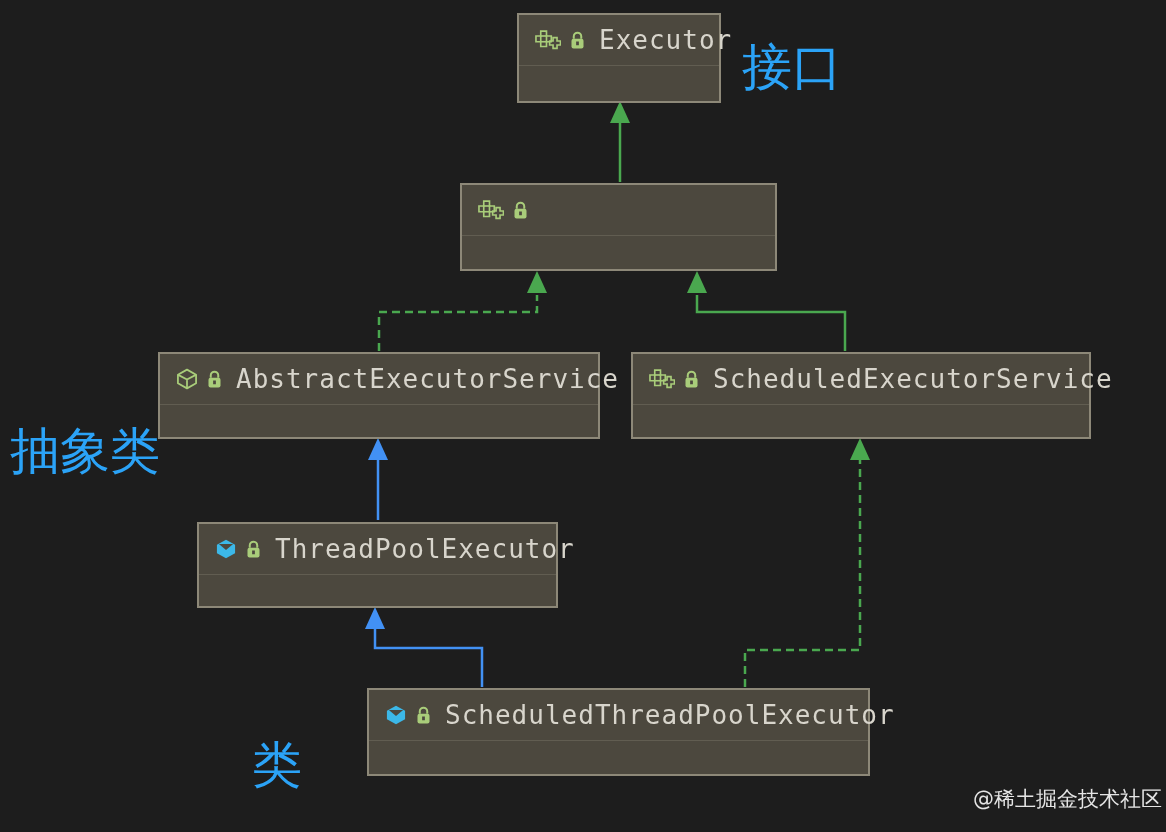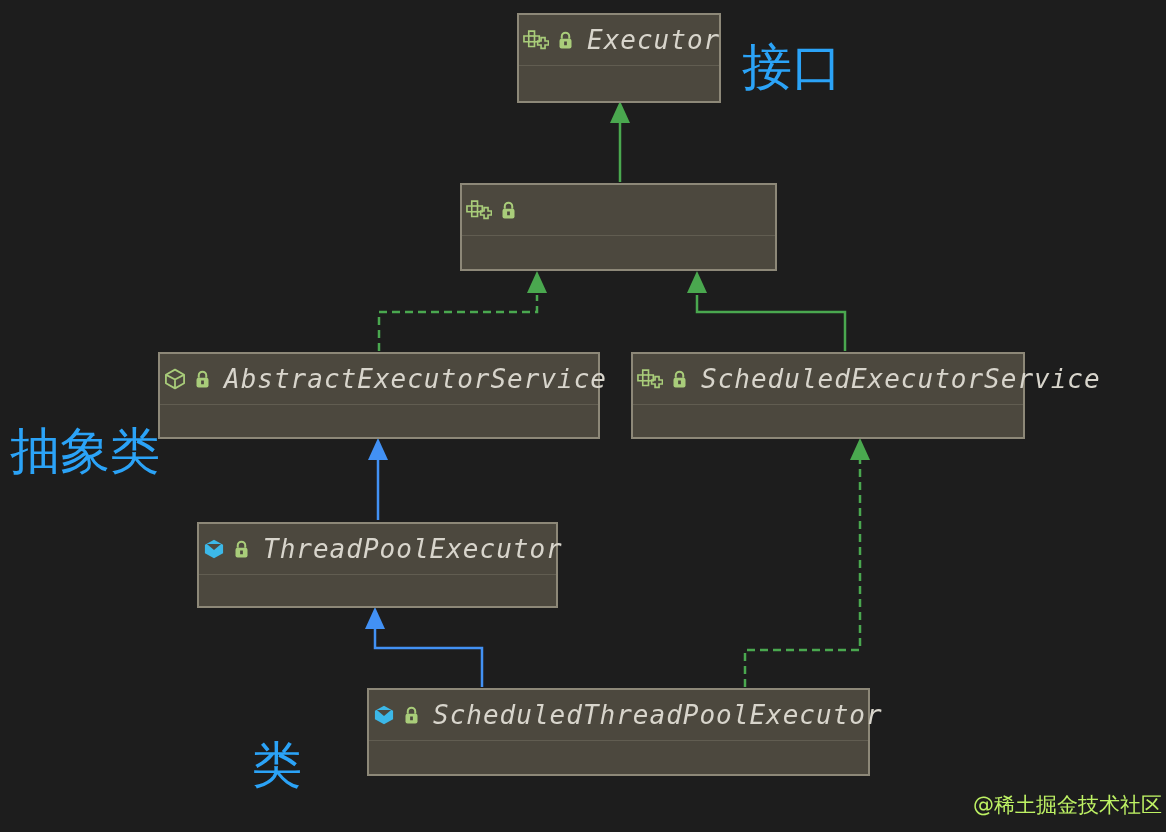--- a/index.html
+++ b/index.html
@@ -16,48 +16,46 @@
   .node{
     position:absolute;z-index:2;
     background:#4c483e;
     border:2px solid #8d8878;
     box-sizing:border-box;
     display:flex;flex-direction:column;
   }
   .node-title{
     height:50px;
     display:flex;align-items:center;
-    padding:0 4px;
+    padding:0 16px;
     border-bottom:1px solid #615d51;
     font-family:"DejaVu Sans Mono","Liberation Mono",monospace;
     font-size:26px;
     letter-spacing:1px;
     color:#d8d5cc;
     white-space:nowrap;
-    font-style:italic;
   }
   .node-body{flex:1;}
   .icon{display:inline-flex;align-items:center;}
   .icon-kind{margin-right:9px;}
   .icon-lock{margin-right:14px;}
   .cn-label{
     position:absolute;z-index:3;
     color:#2ba3f7;
     font-size:50px;
     font-weight:500;
     line-height:1;
     white-space:nowrap;
     margin-top:28px;
   }
   .watermark{
     position:absolute;z-index:3;
-    color:#bef264;
+    color:#e5e5e5;
     font-size:21px;
     white-space:nowrap;
-    margin-top:6px;
   }
 </style>
 </head>
 <body>
 
 <svg class="edges" width="1166" height="832" viewBox="0 0 1166 832">
 
   <g>
     <line x1="620" y1="182" x2="620" y2="119" stroke="#4aa84f" stroke-width="2.5"></line>
     <polygon points="620,101 610,123 630,123" fill="#4aa84f"></polygon>
@@ -149,21 +147,21 @@
           <path d="M3 6 V4.2 a3 3 0 0 1 6 0 V6" fill="none" stroke="#a9cd7a" stroke-width="1.6"></path>
           <rect x="1.2" y="6" width="9.6" height="7.8" rx="1.6" fill="#a9cd7a"></rect>
           <rect x="4.9" y="8.3" width="2.2" height="3" fill="#4c483e"></rect>
         </svg>
     </span>
     <span>AbstractExecutorService</span>
   </div>
   <div class="node-body"></div>
 </div>
 
-<div class="node" style="left:631px;top:352px;width:394px;height:87px;">
+<div class="node" style="left:631px;top:352px;width:460px;height:87px;">
   <div class="node-title">
     <span class="icon icon-kind">
       <svg width="26" height="21" viewBox="0 0 19 15">
           <g fill="none" stroke="#a9cd7a" stroke-width="1.2">
             <path d="M4.2 0.7 h4.2 v3.5 h3.5 v4.2 h-3.5 v3.5 H4.2 v-3.5 H0.7 V4.2 h3.5 z"></path>
             <rect x="4.2" y="4.2" width="4.2" height="4.2"></rect>
             <path d="M13.2 5.4 h2.9 v2.5 h2.5 v2.9 h-2.5 v2.5 h-2.9 v-2.5 h-2.5 V7.9 h2.5 z"></path>
           </g>
         </svg>
     </span>

